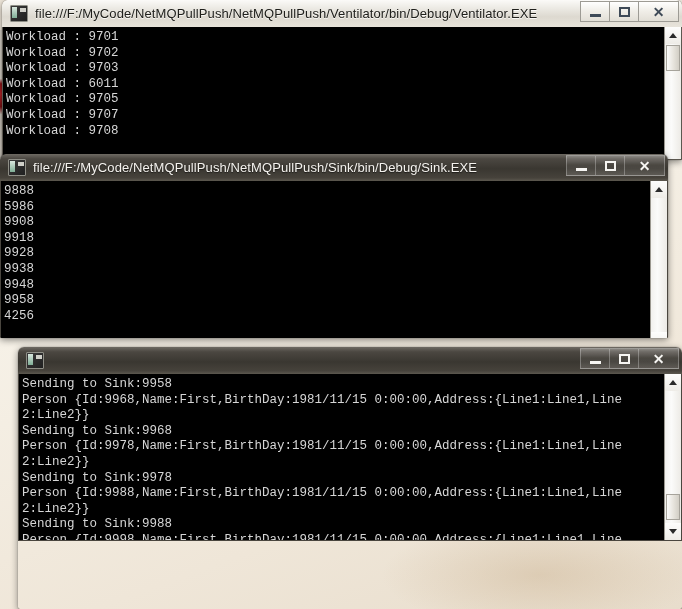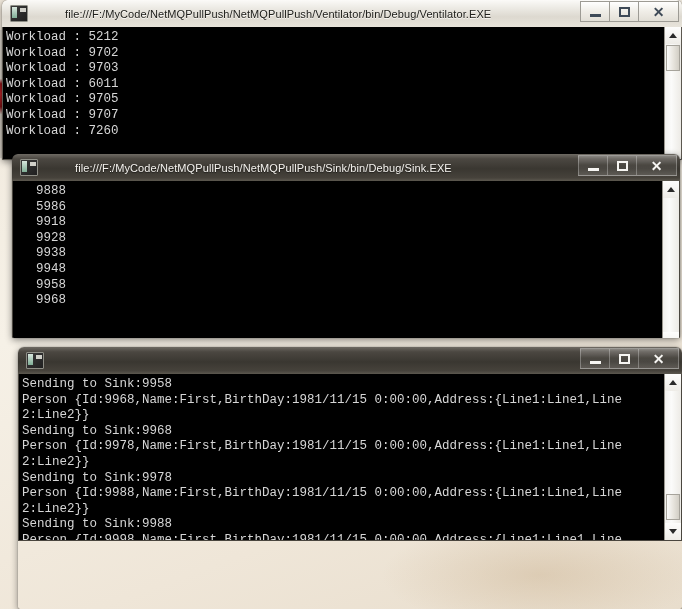--- a/index.html
+++ b/index.html
@@ -77,26 +77,25 @@
     background: linear-gradient(180deg, #d8e6dd, #7fae96);
   }
   .title-icon::after {
     content: "";
     position: absolute;
     right: 1px; top: 2px;
     width: 6px; height: 4px;
     background: #cfcfc8;
   }
   .title-text {
-    font-size: 11px;
+    font-size: 13px;
     letter-spacing: .1px;
     white-space: nowrap;
     overflow: hidden;
     text-shadow: 0 1px 1px rgba(0,0,0,.55);
-    margin-left: 30px;
   }
   .titlebar.dark .title-text { color: #f4f2ee; }
   .titlebar.light .title-text { color: #20201c; text-shadow: 0 1px 0 rgba(255,255,255,.8); }
 
   .win-buttons {
     position: absolute;
     right: 3px;
     top: 1px;
     display: flex;
     height: 21px;
@@ -190,28 +189,27 @@
     width: 680px; height: 160px;
   }
   #win-ventilator .console-wrap {
     height: 133px;
     border: 1px solid #5c5850;
     border-top: none;
   }
 
   
   #win-sink {
-    left: 12px; top: 154px;
+    left: 0; top: 154px;
     width: 668px; height: 184px;
   }
   #win-sink .console-wrap {
     height: 169px;
     border: 1px solid #4a463f;
     border-top: none;
-    padding-left: 20px;
   }
 
   
   #win-worker {
     left: 18px; top: 347px;
     width: 664px; height: 262px;
   }
   #win-worker .console-wrap {
     height: 167px;
     border: 1px solid #4a463f;
@@ -238,21 +236,21 @@
         </div>
       <div class="wbtn">
           <span class="glyph g-max"></span>
         </div>
       <div class="wbtn">
           <span class="glyph g-close">✕</span>
         </div>
     </div>
   </div>
   <div class="console-wrap">
-    <div class="console" id="console-ventilator"><span class="line">Workload : 5212</span><span class="line">Workload : 9702</span><span class="line">Workload : 9703</span><span class="line">Workload : 6011</span><span class="line">Workload : 9705</span><span class="line">Workload : 9707</span><span class="line">Workload : 7260</span></div>
+    <div class="console" id="console-ventilator"><span class="line">Workload : 9701</span><span class="line">Workload : 9702</span><span class="line">Workload : 9703</span><span class="line">Workload : 6011</span><span class="line">Workload : 9705</span><span class="line">Workload : 9707</span><span class="line">Workload : 9708</span></div>
     <div class="scrollbar">
       <div class="sb-arrow up">
           <span class="arrow-tri up"></span>
         </div>
       <div class="sb-thumb" style="top:18px;height:26px;"></div>
     </div>
   </div>
 </div>
 
 <div class="win-frame" id="win-sink">
@@ -265,21 +263,21 @@
         </div>
       <div class="wbtn">
           <span class="glyph g-max"></span>
         </div>
       <div class="wbtn">
           <span class="glyph g-close">✕</span>
         </div>
     </div>
   </div>
   <div class="console-wrap">
-    <div class="console" id="console-sink"><span class="line">9888</span><span class="line">5986</span><span class="line">9918</span><span class="line">9928</span><span class="line">9938</span><span class="line">9948</span><span class="line">9958</span><span class="line">9968</span></div>
+    <div class="console" id="console-sink"><span class="line">9888</span><span class="line">5986</span><span class="line">9908</span><span class="line">9918</span><span class="line">9928</span><span class="line">9938</span><span class="line">9948</span><span class="line">9958</span><span class="line">4256</span></div>
     <div class="scrollbar">
       <div class="sb-arrow up">
           <span class="arrow-tri up"></span>
         </div>
       <div class="sb-arrow down">
           <span class="arrow-tri down"></span>
         </div>
     </div>
   </div>
 </div>

